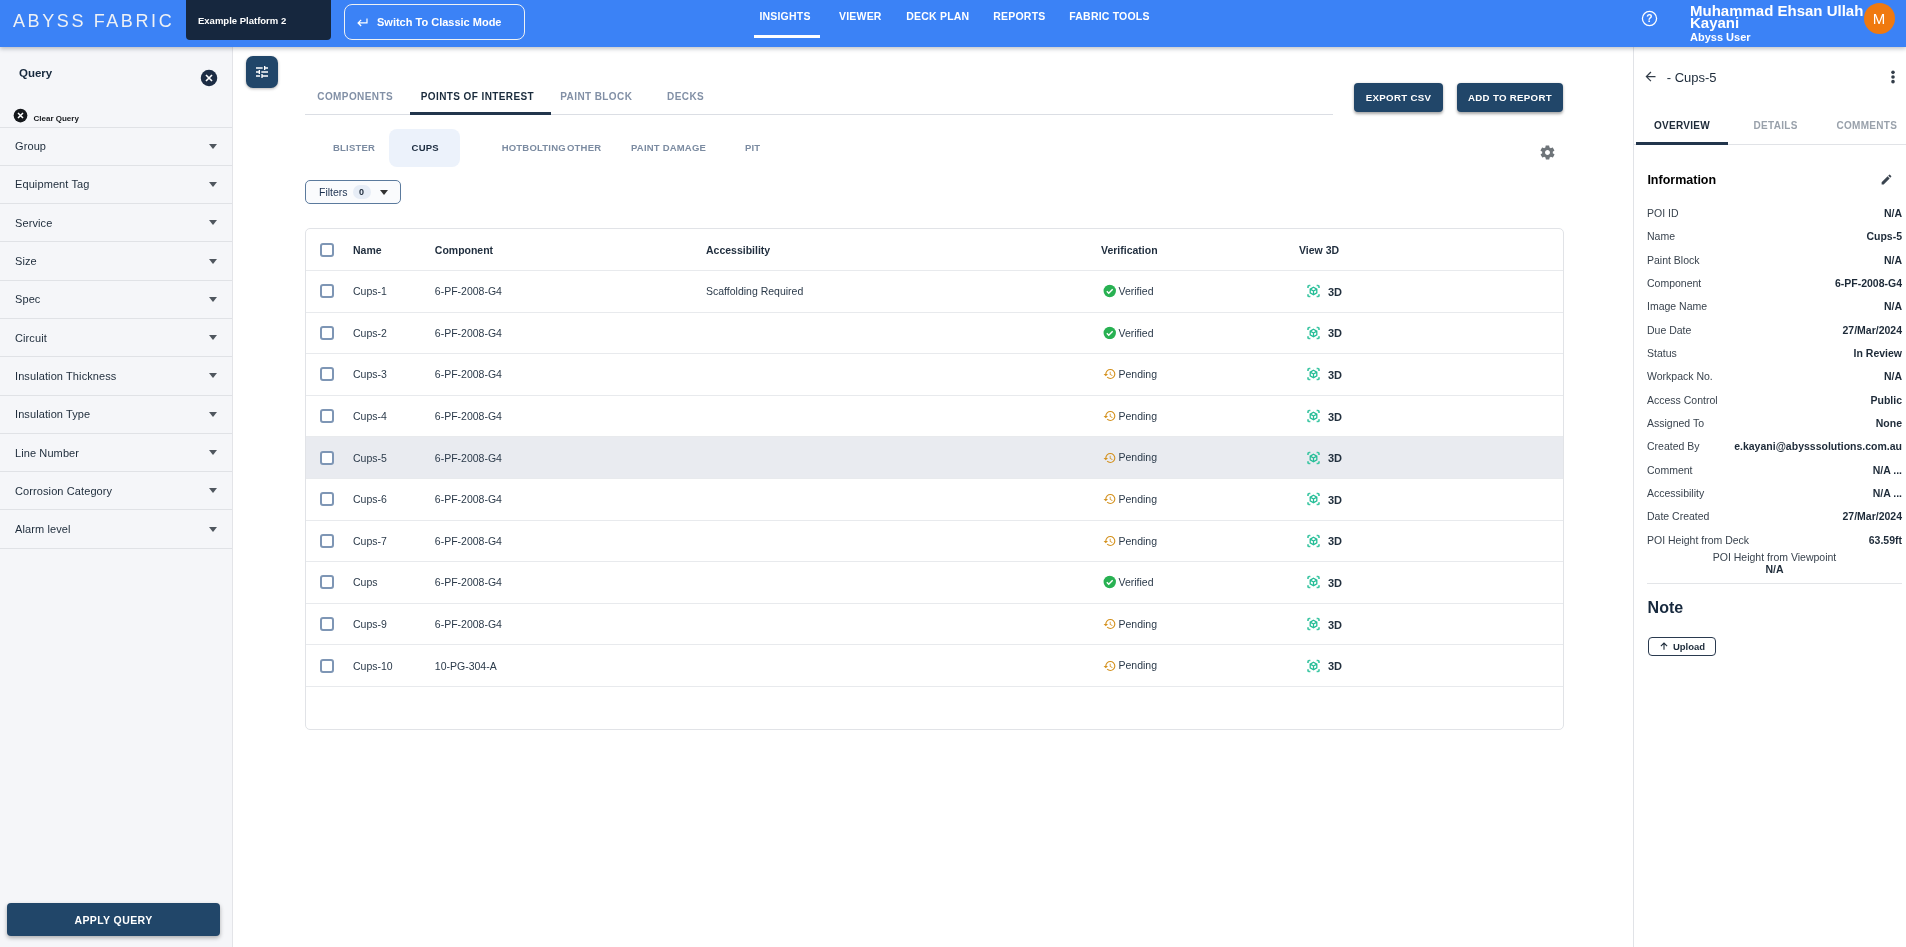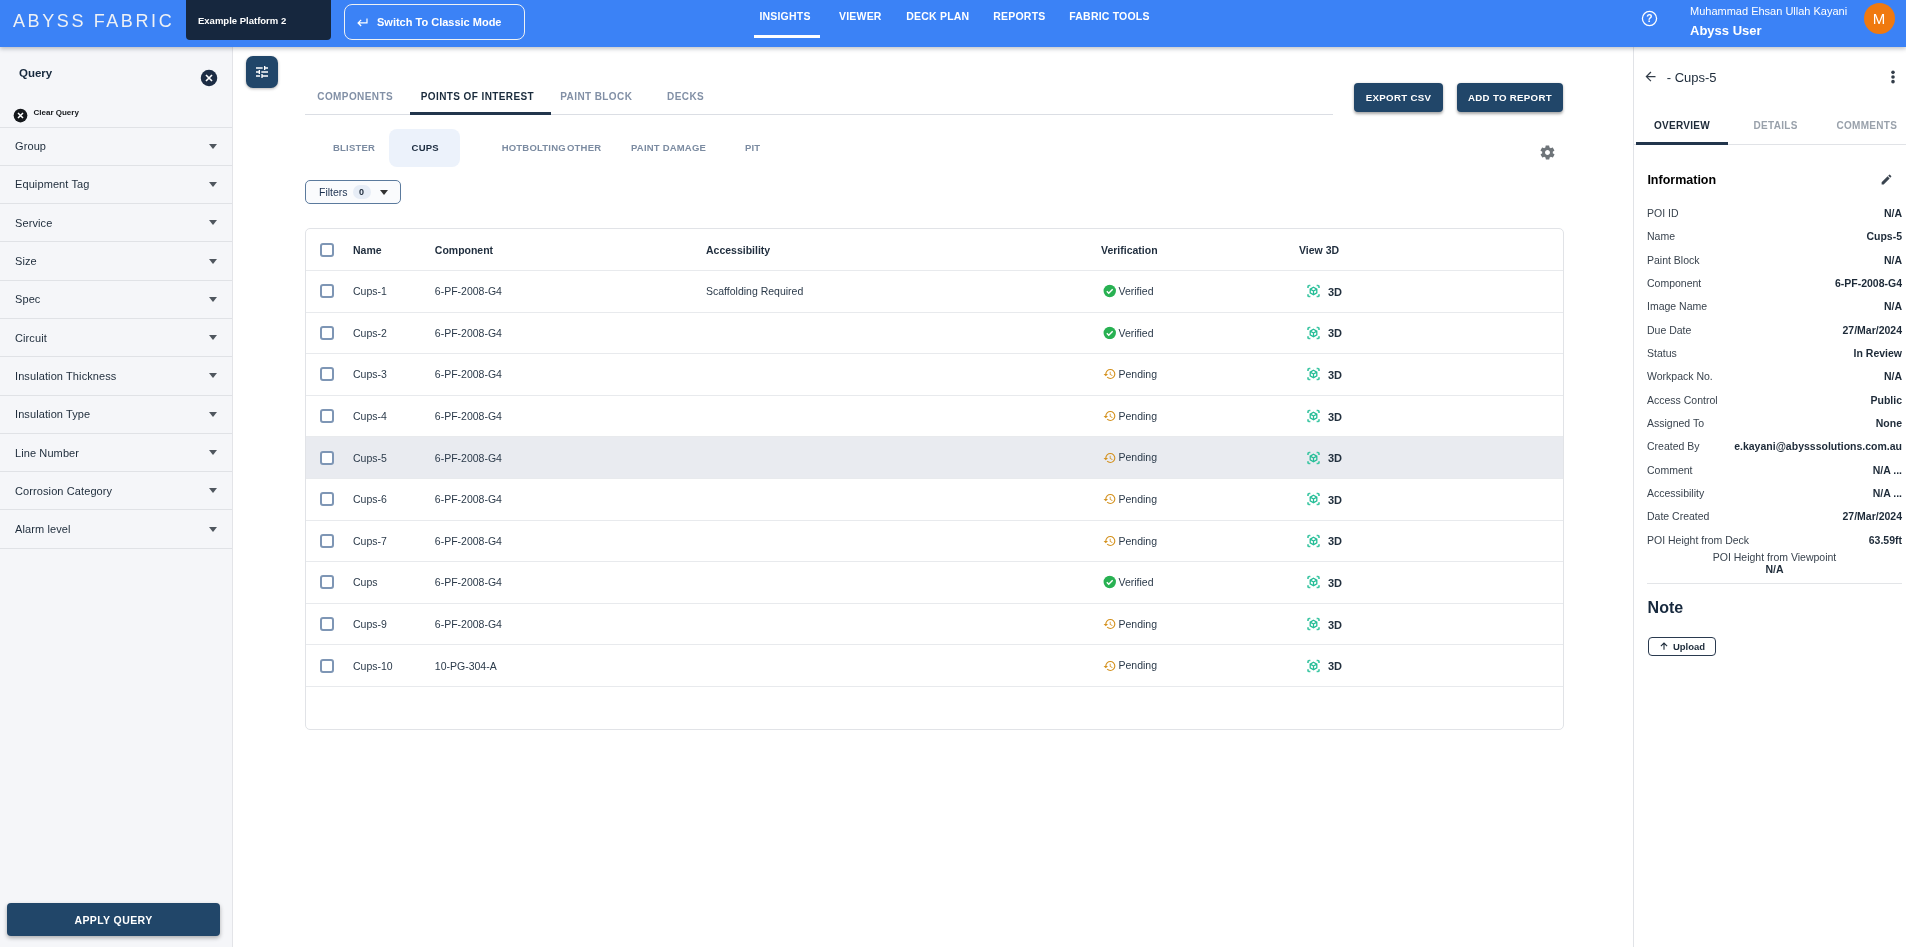--- a/index.html
+++ b/index.html
@@ -8,29 +8,29 @@
 
 
 #navbar { position:absolute; left:0; top:0; width:1906px; height:47px; background:#3b82f6; z-index:5; box-shadow:0 2px 4px rgba(16,27,42,0.25); }
 #logo { position:absolute; left:13px; top:11px; font-size:18px; letter-spacing:2.6px; color:#eef1f5; font-weight:400; }
 #platbox { position:absolute; left:186px; top:0; width:145px; height:40px; background:#16273e; border-radius:0 0 4px 4px; color:#fff; font-size:9.5px; font-weight:700; display:flex; align-items:center; justify-content:flex-start; padding-left:12px; }
 #switchbtn { position:absolute; left:344px; top:4px; width:181px; height:36px; border:1.4px solid #eef1f4; border-radius:8px; color:#fff; font-size:11px; font-weight:700; display:flex; align-items:center; justify-content:flex-start; padding-left:10px; gap:8px; white-space:nowrap; }
 .navlink { position:absolute; top:10px; color:#fff; font-size:10.5px; font-weight:700; letter-spacing:0.2px; white-space:nowrap; }
 #ins-under { position:absolute; left:753.7px; top:35px; width:66px; height:3px; background:#fff; }
 #helpicon { position:absolute; left:1641px; top:10px; }
 #uname { position:absolute; left:1690px; top:5px; color:#fff; }
-#uname .n1 { font-size:11px; font-weight:400; line-height:12px; }
-#uname .n2 { font-size:13px; font-weight:700; line-height:12px; margin-top:8px; }
+#uname .n1 { font-size:15px; font-weight:700; line-height:12px; }
+#uname .n2 { font-size:11px; font-weight:700; line-height:12px; margin-top:2px; }
 #avatar { position:absolute; left:1863.5px; top:2.5px; width:31px; height:31px; border-radius:50%; background:#f0790f; color:#fff; font-size:15px; display:flex; align-items:center; justify-content:center; }
 
 
 #sidebar { position:absolute; left:0; top:47px; width:233px; height:900px; background:#f5f6f9; border-right:1px solid #e3e4e8; }
 #q-title { position:absolute; left:19px; top:67px; font-size:11.5px; font-weight:700; color:#16283c; }
 #q-close { position:absolute; left:200px; top:69px; }
-#clearq { position:absolute; left:12.5px; top:108px; display:flex; align-items:flex-start; gap:6px; }
+#clearq { position:absolute; left:12.5px; top:108px; display:flex; align-items:flex-end; gap:6px; }
 #clearq span { font-size:8px; font-weight:700; color:#15181c; }
 .acc { position:absolute; left:0; width:232px; height:38.3px; border-bottom:1px solid #e0e2e6; display:flex; align-items:center; justify-content:space-between; padding:0 15.5px 0 15px; }
 .acc span.t { font-size:11px; color:#1d2b3a; letter-spacing:0.1px; }
 .caret { width:0; height:0; border-left:4.5px solid transparent; border-right:4.5px solid transparent; border-top:5px solid #4f565e; }
 #applyq { position:absolute; left:7px; top:903px; width:213px; height:33px; background:#214669; border-radius:4px; color:#fff; font-size:10.5px; font-weight:700; letter-spacing:0.4px; display:flex; align-items:center; justify-content:center; box-shadow:0 2px 4px rgba(0,0,0,0.3); }
 
 
 #filterbtn { position:absolute; left:246px; top:56px; width:32px; height:32px; background:#214669; border-radius:7px; display:flex; align-items:center; justify-content:center; box-shadow:0 1px 3px rgba(0,0,0,0.3); }
 .mtab { position:absolute; top:90.5px; font-size:10px; font-weight:700; letter-spacing:0.4px; color:#8290a6; white-space:nowrap; }
 .mtab.on { color:#1a2b3c; }

